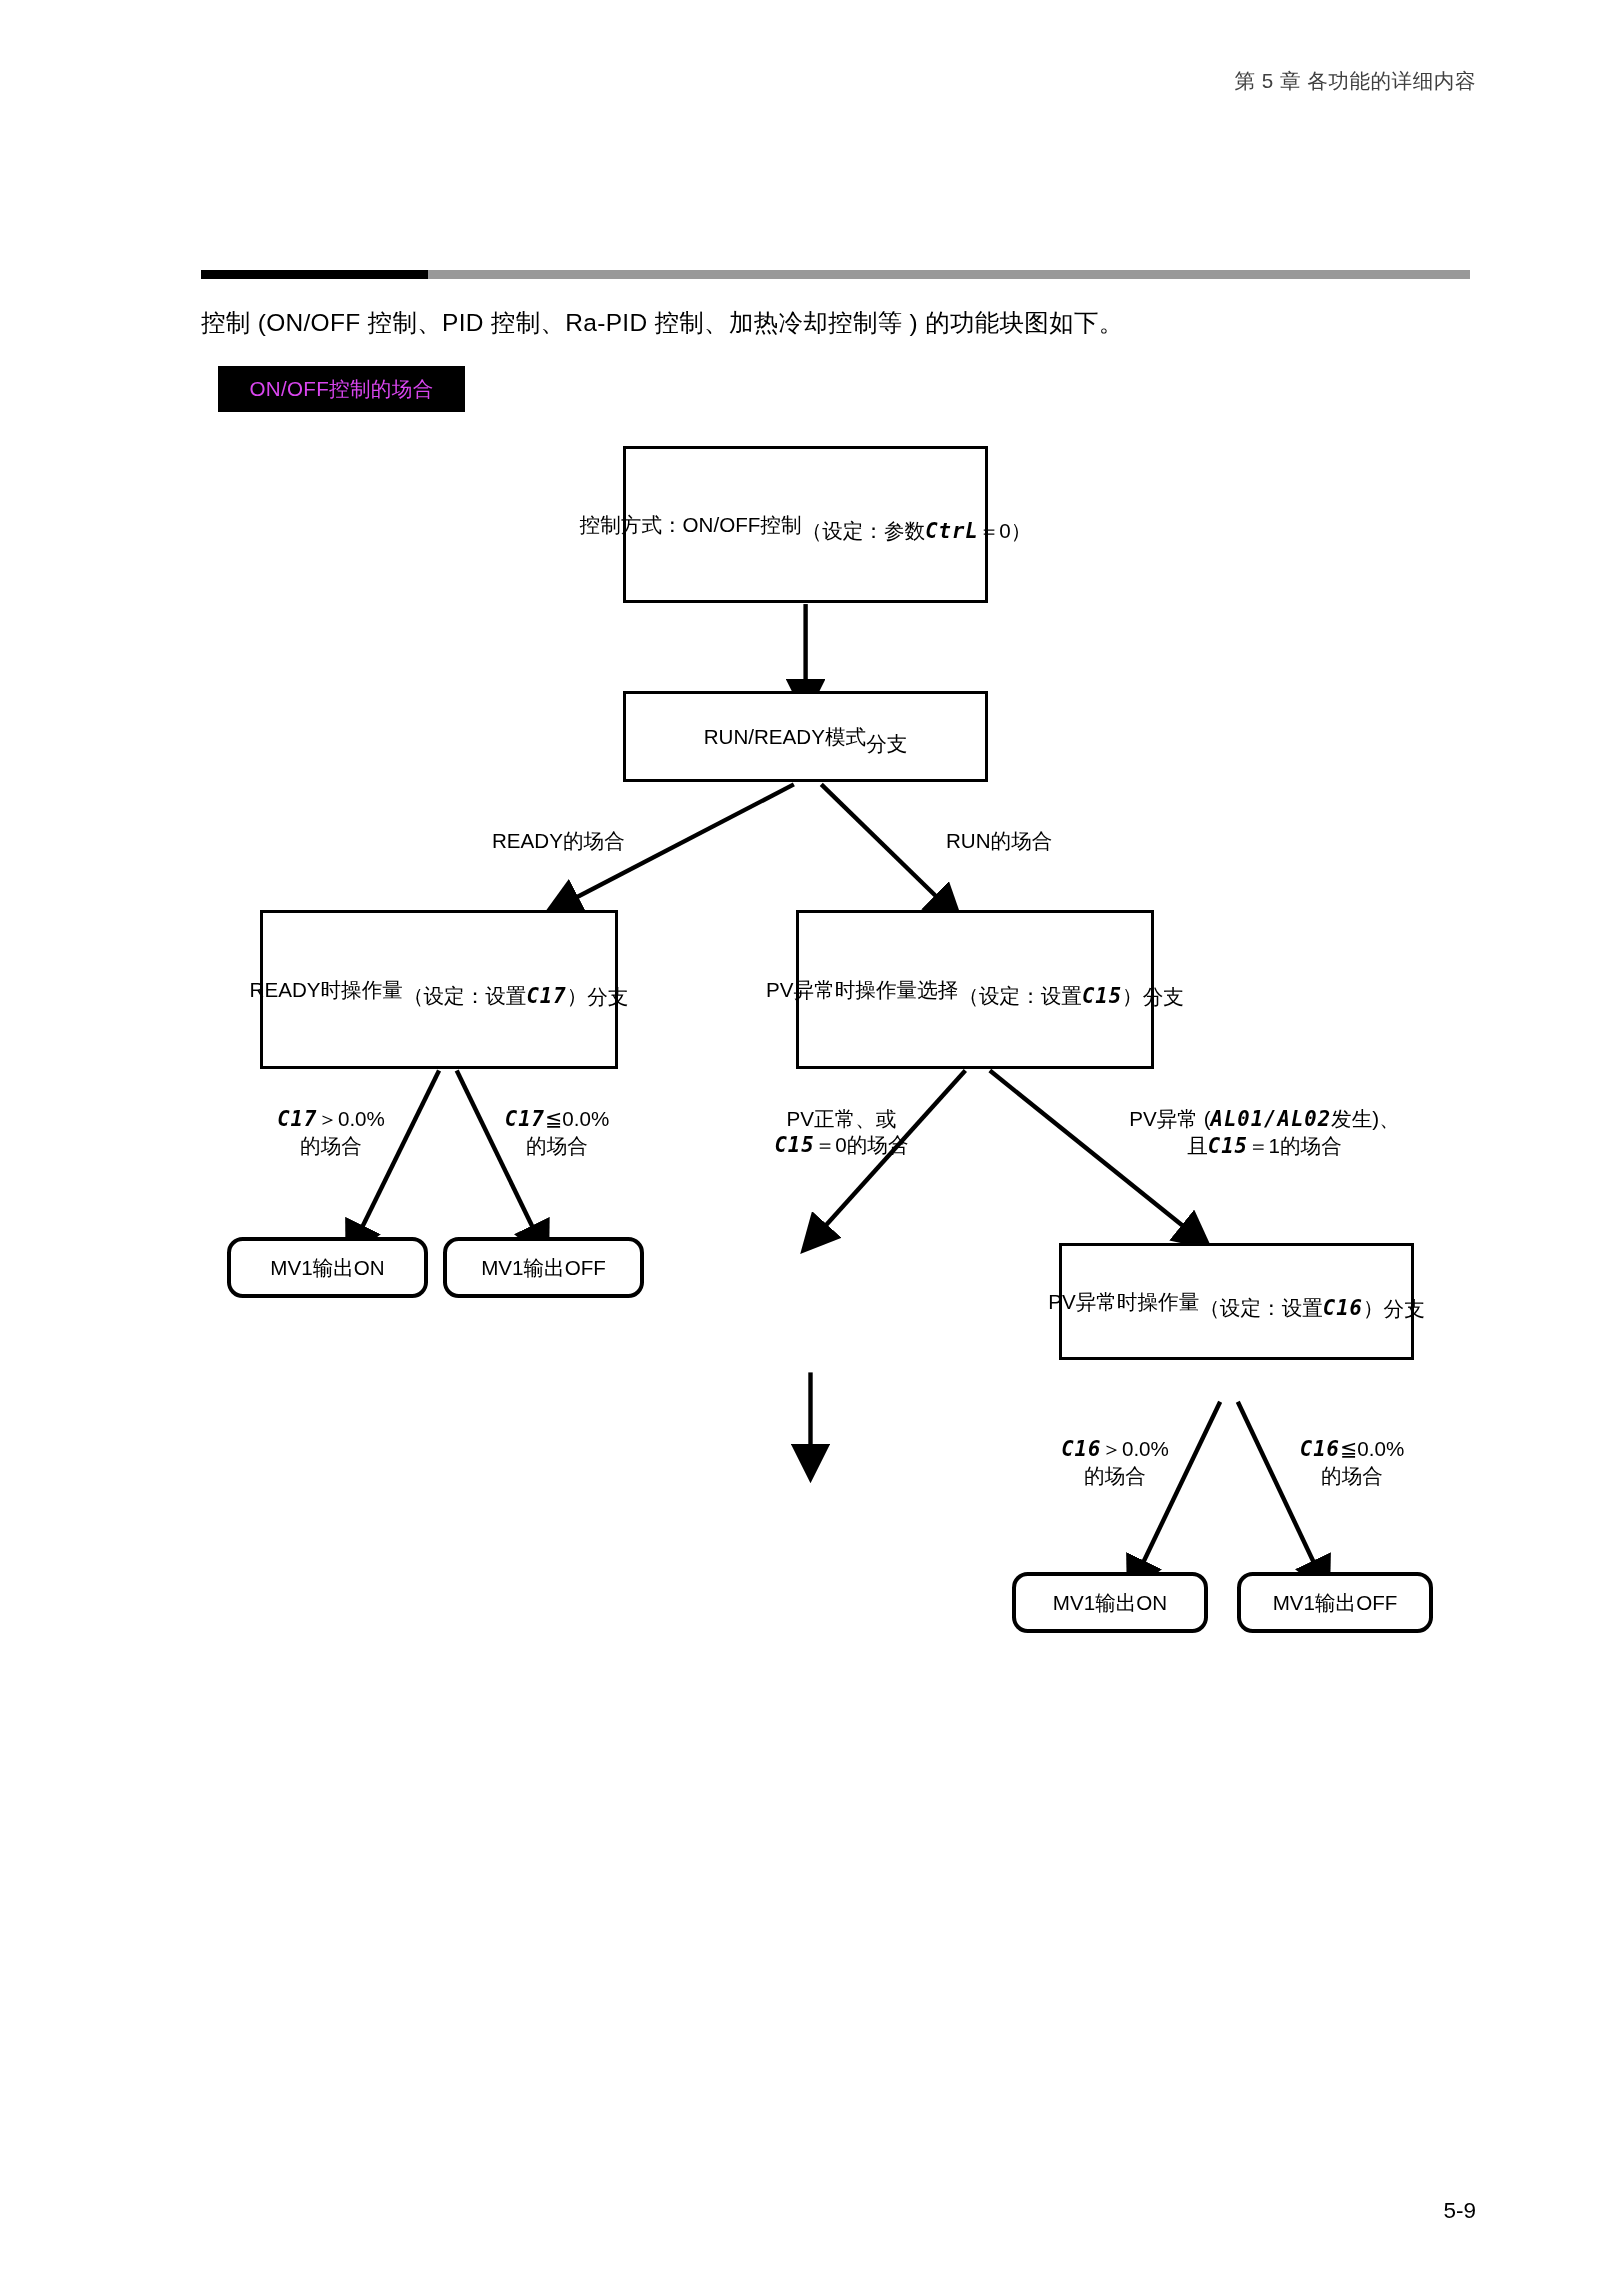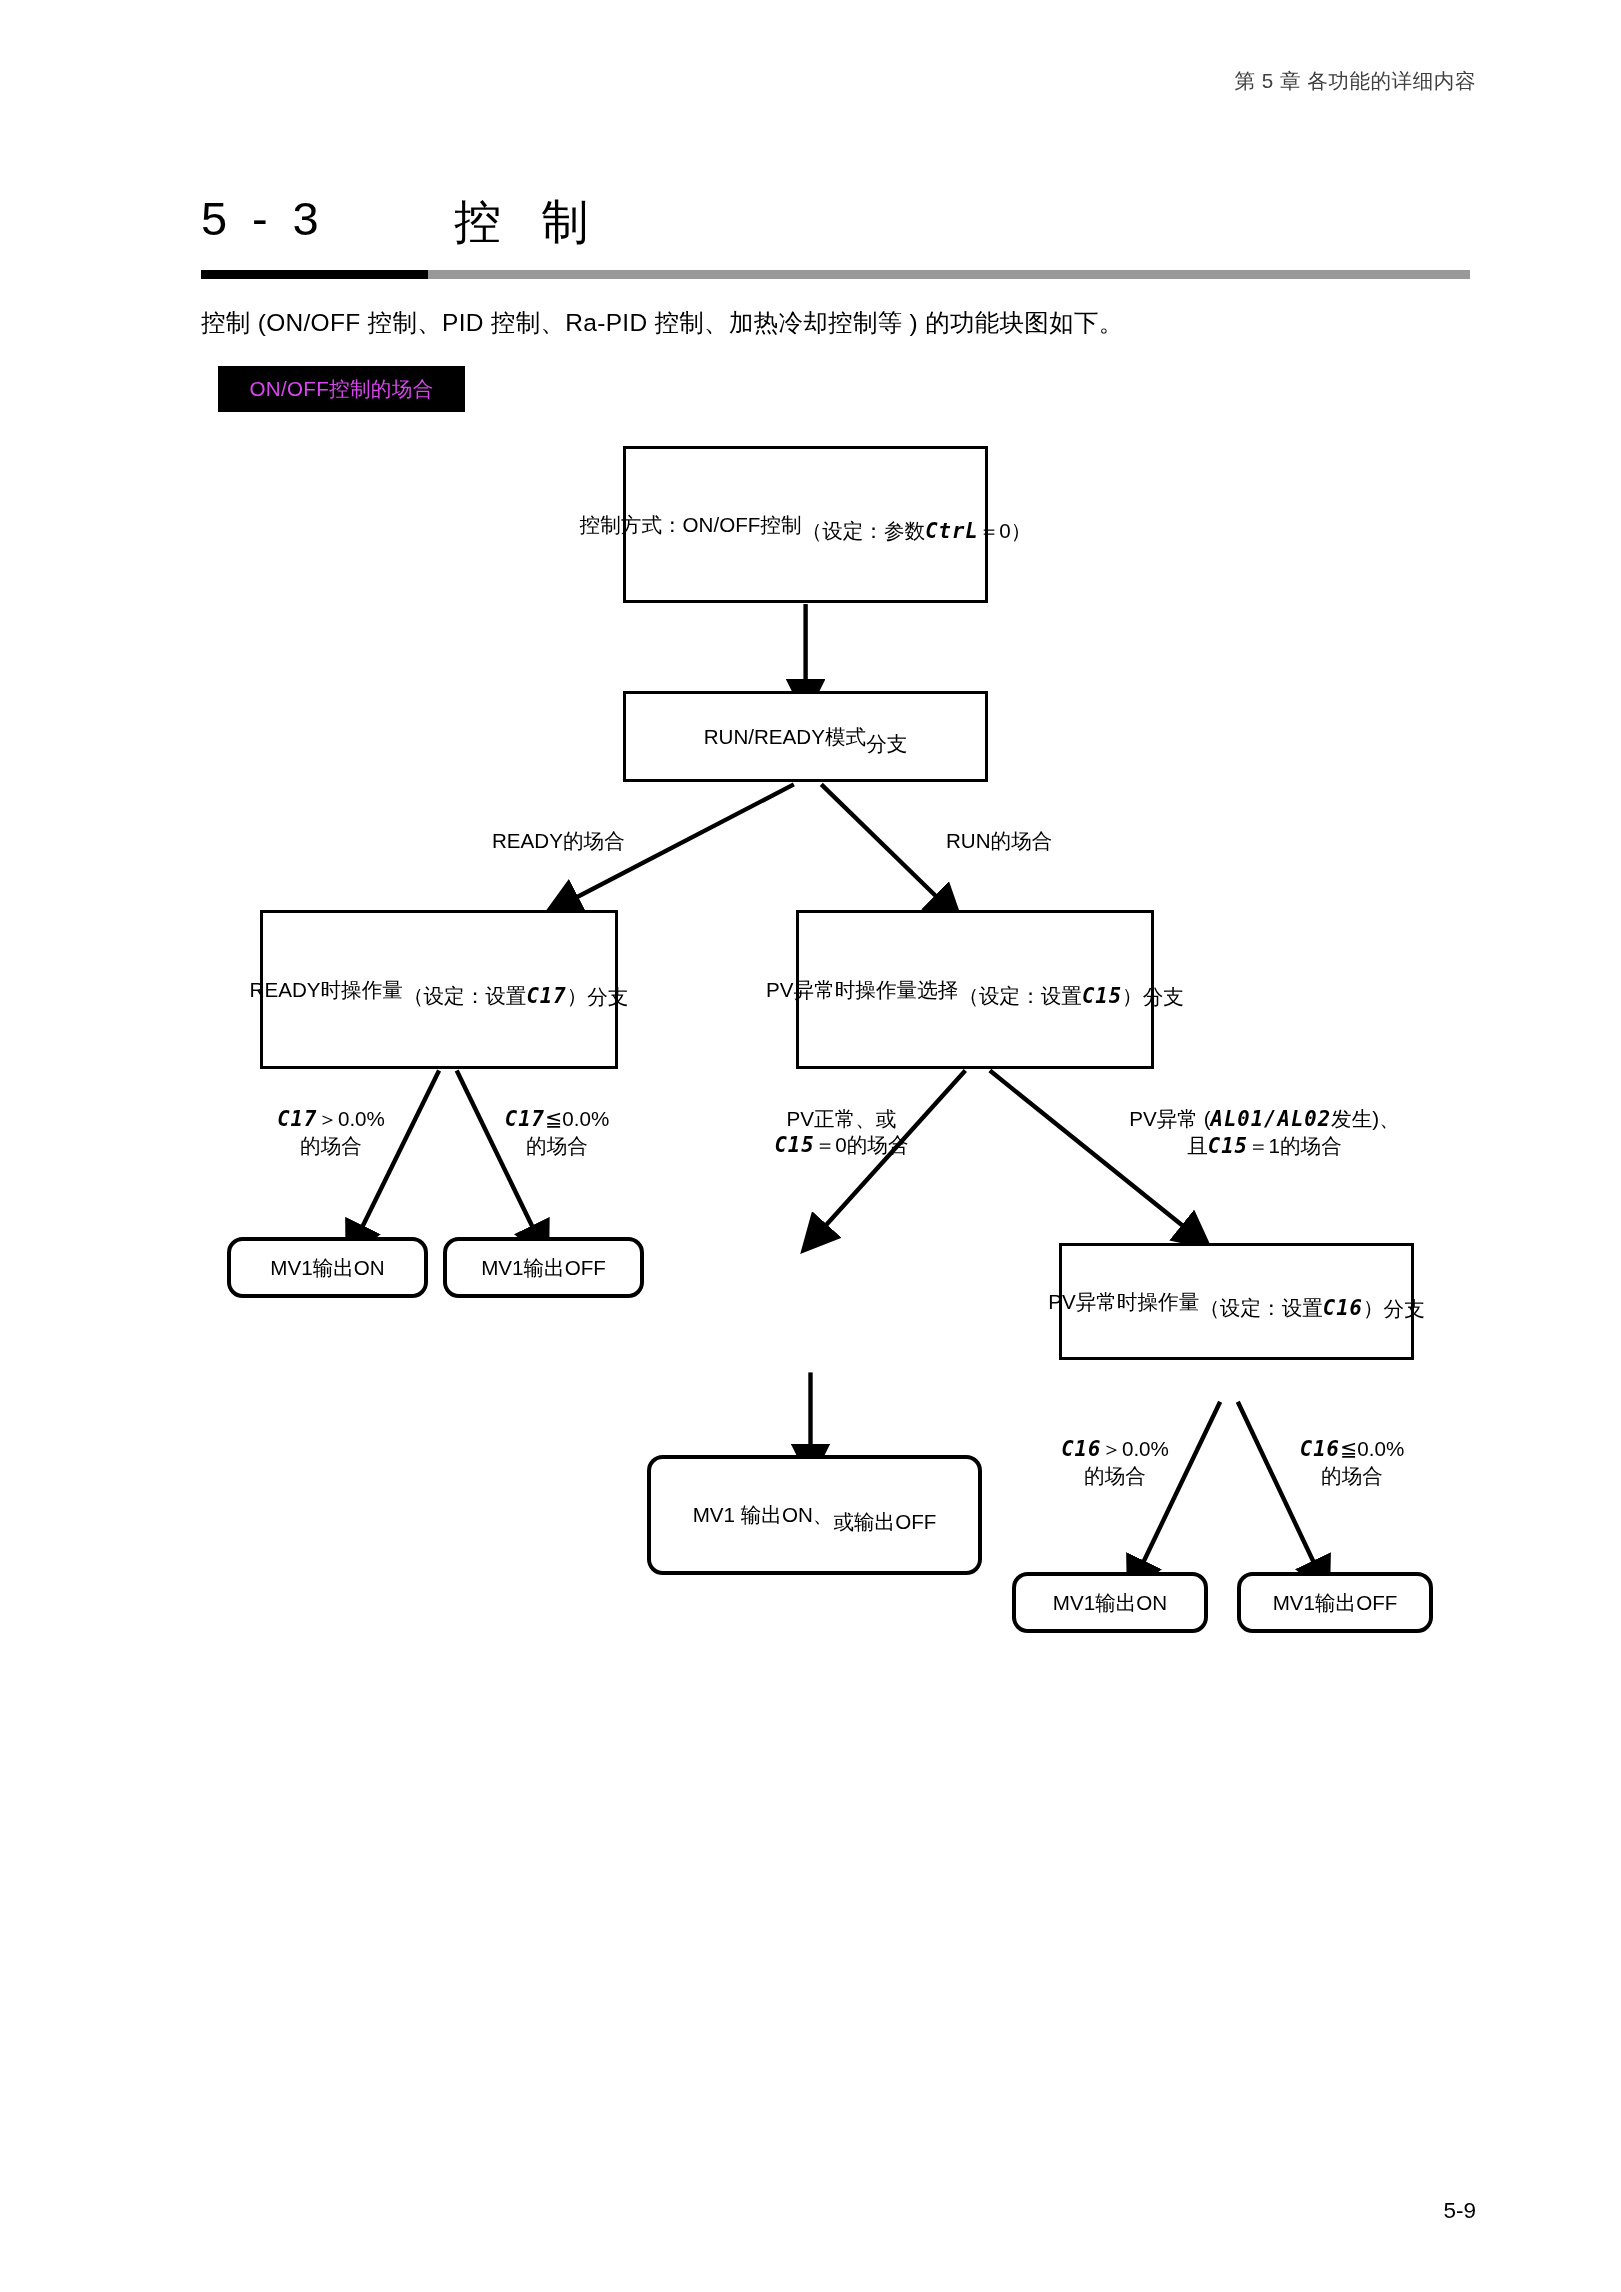--- a/index.html
+++ b/index.html
@@ -182,24 +182,20 @@
     white-space: nowrap;
   }
 </style>
 </head>
 <body>
 
 <div id="page">
 
   <div class="page-header">第 5 章 各功能的详细内容</div>
 
-  <div class="title-row">
-    <span class="title-num">5 - 3</span>
-    <span class="title-text">控 制</span>
-  </div>
   <div class="title-rule">
     <span class="rule-dark"></span>
     <span class="rule-light"></span>
   </div>
 
   <div class="intro">控制 (ON/OFF 控制、PID 控制、Ra-PID 控制、加热冷却控制等 ) 的功能块图如下。</div>
 
   <div class="banner">ON/OFF控制的场合</div>
 
   <div class="flow">
@@ -281,24 +277,20 @@
       <div><span>且</span><span class="seg">C15</span><span>＝1的场合</span></div>
     </div>
 
 
     <div class="node tight" style="left:1059px; top:1243px; width:355px; height:117px;">
       <span class="ln">PV异常时操作量</span>
       <span class="ln"><span>（设定：设置</span><span class="seg">C16</span><span>）</span></span>
       <span class="ln">分支</span>
     </div>
 
-    <div class="node rounded tight" style="left:647px; top:1455px; width:335px; height:120px;">
-      <span class="ln">MV1 输出ON、</span>
-      <span class="ln">或输出OFF</span>
-    </div>
 
     <div class="edge-label" style="left:1027px; top:1436px; width:176px;">
       <div><span class="seg">C16</span><span>＞0.0%</span></div>
       <div>的场合</div>
     </div>
     <div class="edge-label" style="left:1264px; top:1436px; width:176px;">
       <div><span class="seg">C16</span><span>≦0.0%</span></div>
       <div>的场合</div>
     </div>
 

